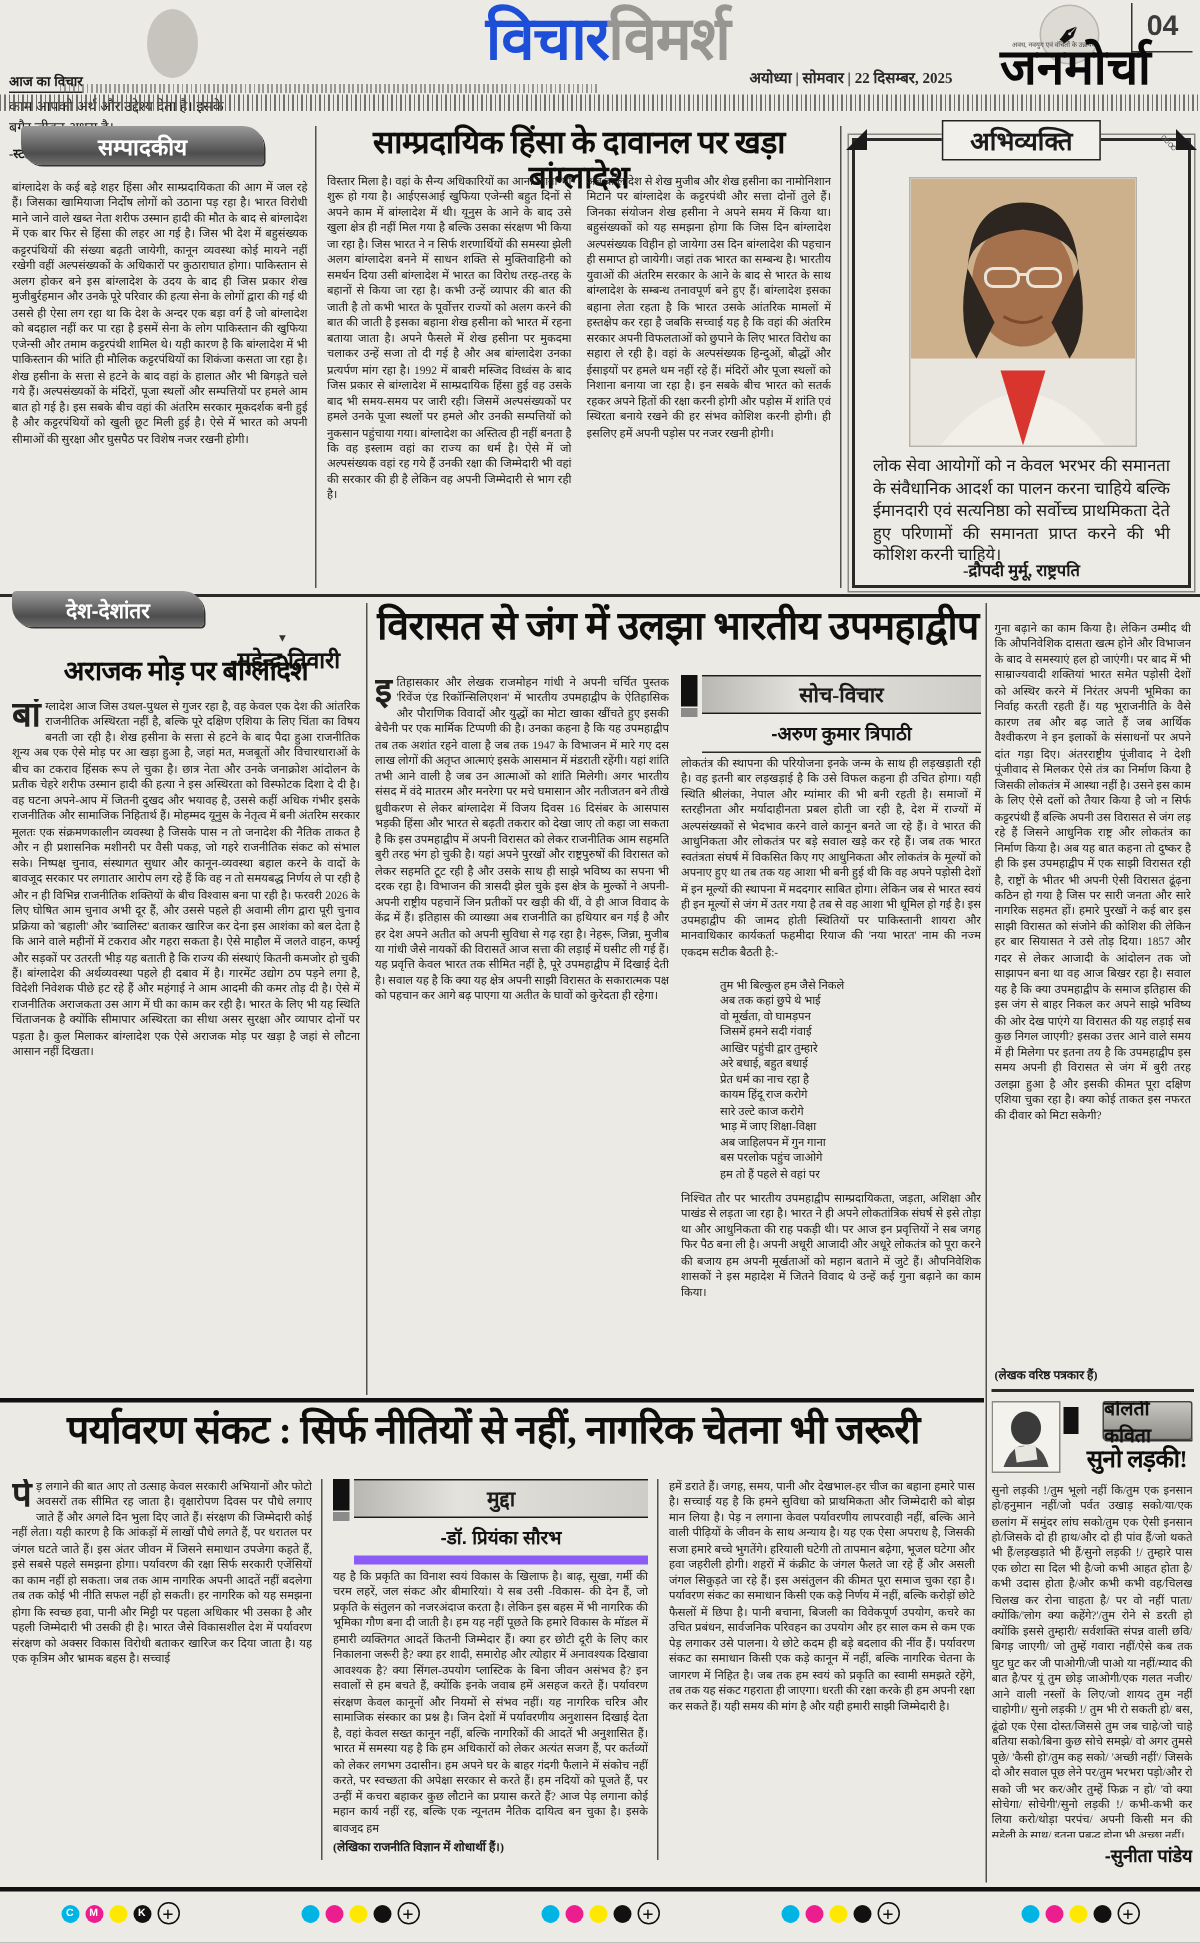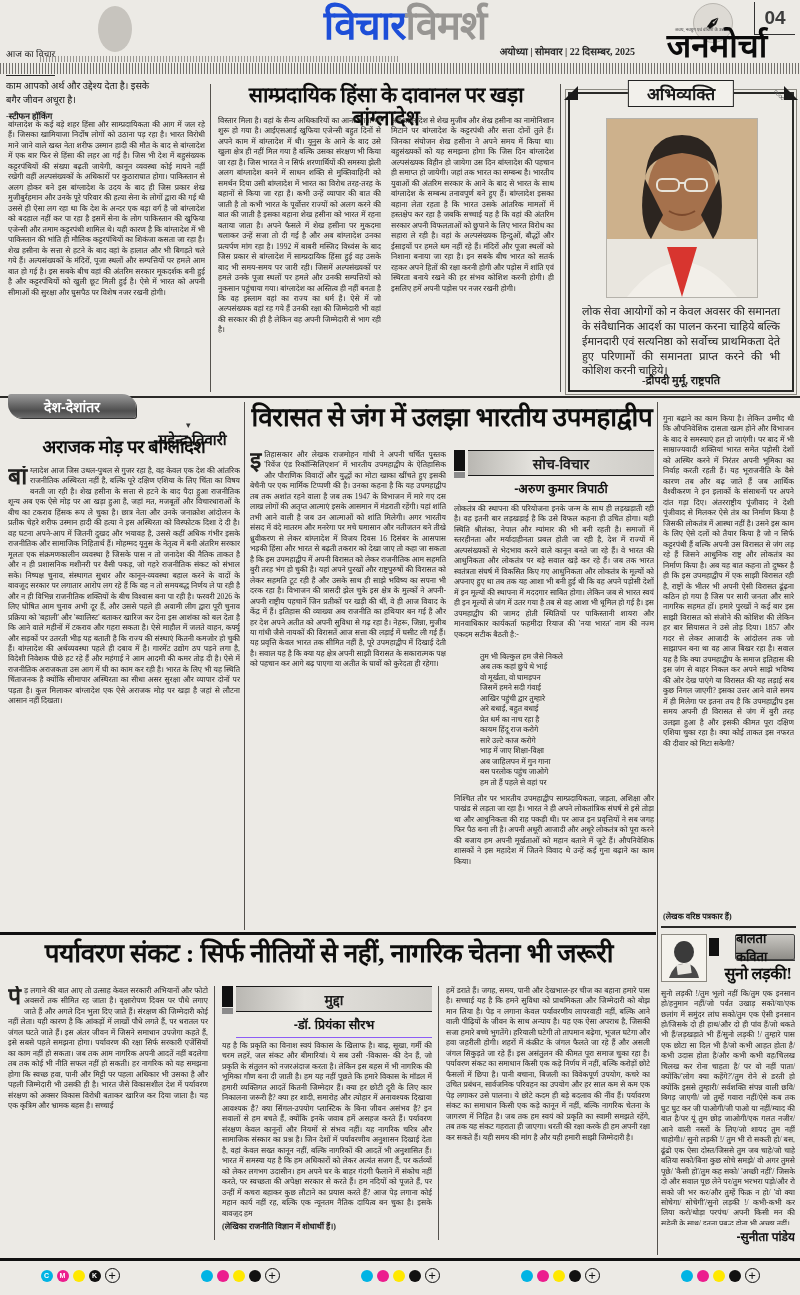--- a/index.html
+++ b/index.html
@@ -42,21 +42,21 @@
   .credit{font-size:8px;font-weight:bold;text-align:left;}
 </style>
 </head>
 <body>
 
 <div id="page">
 
   <div class="abs" style="left:0;top:0;width:800px;height:78px;">
     <div class="abs" style="left:98px;top:6px;width:34px;height:46px;border-radius:50%;background:#c7c4be;"></div>
     <div class="abs" style="left:6px;top:3px;width:150px;">
-      <div style="font-family:'Liberation Sans',sans-serif;font-weight:normal;font-size:9px;border-bottom:1.5px solid #222;display:inline-block;padding-bottom:15px;margin-top:44px;">आज का विचार</div>
+      <div style="font-family:'Liberation Sans',sans-serif;font-weight:bold;font-size:9px;border-bottom:1.5px solid #222;display:inline-block;padding-bottom:1px;margin-top:44px;">आज का विचार</div>
       <div style="font-size:9.5px;line-height:1.45;margin-top:4px;position:relative;">काम आपको अर्थ और उद्देश्य देता है। इसके बगैर जीवन अधूरा है।</div>
       <div style="font-weight:bold;font-size:8.5px;margin-top:2px;">-स्टीफन हॉकिंग</div>
     </div>
     <div class="abs hatch" style="left:40px;top:56px;width:360px;height:6px;opacity:.55;"></div>
 
     <div class="abs" style="left:255px;top:6px;width:300px;text-align:center;font-size:40px;font-weight:bold;letter-spacing:-1px;line-height:1;">
       <span style="color:#1d4ed8;">विचार</span><span style="color:#989693;">विमर्श</span>
     </div>
 
     <div class="abs" style="left:400px;top:44px;width:235px;text-align:right;font-size:10px;font-weight:bold;color:#2a2a2a;">अयोध्या | सोमवार | 22 दिसम्बर, 2025</div>
@@ -66,20 +66,23 @@
     </div>
     <div class="abs" style="left:754px;top:2px;width:40px;height:32px;border-left:1px solid #333;border-bottom:1px solid #333;display:flex;align-items:center;justify-content:center;">
       <span style="font-family:'Liberation Sans',sans-serif;font-size:19px;font-weight:bold;color:#3c3c3c;">04</span>
     </div>
     <div class="abs" style="left:643px;top:26px;width:120px;font-size:4.5px;color:#444;text-align:center;">अवध, नवयुग एवं वंचितों के उन्नायक</div>
     <div class="abs" style="left:638px;top:30px;width:158px;text-align:center;font-size:33px;font-weight:bold;letter-spacing:0;color:#0a0a0a;line-height:1;">जनमोर्चा</div>
   </div>
 
   <div class="abs hatch" style="left:0;top:63px;width:800px;height:11px;opacity:.8;"></div>
 
+  <div class="abs sec-box" style="left:14px;top:84px;width:162px;height:26px;font-size:15px;">
+    <span>सम्पादकीय</span>
+  </div>
   <div class="abs body-text" style="left:8px;top:120px;width:197px;height:272px;">बांग्लादेश के कई बड़े शहर हिंसा और साम्प्रदायिकता की आग में जल रहे हैं। जिसका खामियाजा निर्दोष लोगों को उठाना पड़ रहा है। भारत विरोधी माने जाने वाले खब्त नेता शरीफ उस्मान हादी की मौत के बाद से बांग्लादेश में एक बार फिर से हिंसा की लहर आ गई है। जिस भी देश में बहुसंख्यक कट्टरपंथियों की संख्या बढ़ती जायेगी, कानून व्यवस्था कोई मायने नहीं रखेगी वहीं अल्पसंख्यकों के अधिकारों पर कुठाराघात होगा। पाकिस्तान से अलग होकर बने इस बांग्लादेश के उदय के बाद ही जिस प्रकार शेख मुजीबुर्रहमान और उनके पूरे परिवार की हत्या सेना के लोगों द्वारा की गई थी उससे ही ऐसा लग रहा था कि देश के अन्दर एक बड़ा वर्ग है जो बांग्लादेश को बदहाल नहीं कर पा रहा है इसमें सेना के लोग पाकिस्तान की खुफिया एजेन्सी और तमाम कट्टरपंथी शामिल थे। यही कारण है कि बांग्लादेश में भी पाकिस्तान की भांति ही मौलिक कट्टरपंथियों का शिकंजा कसता जा रहा है। शेख हसीना के सत्ता से हटने के बाद वहां के हालात और भी बिगड़ते चले गये हैं। अल्पसंख्यकों के मंदिरों, पूजा स्थलों और सम्पत्तियों पर हमले आम बात हो गई है। इस सबके बीच वहां की अंतरिम सरकार मूकदर्शक बनी हुई है और कट्टरपंथियों को खुली छूट मिली हुई है। ऐसे में भारत को अपनी सीमाओं की सुरक्षा और घुसपैठ पर विशेष नजर रखनी होगी।</div>
 
   <div class="vrule" style="left:210px;top:84px;height:308px;"></div>
 
   <div class="abs headline" style="left:216px;top:84px;width:340px;font-size:21px;">साम्प्रदायिक हिंसा के दावानल पर खड़ा बांग्लादेश</div>
   <div class="abs body-text" style="left:218px;top:116px;width:163px;height:276px;">विस्तार मिला है। वहां के सैन्य अधिकारियों का आना-जाना भी शुरू हो गया है। आईएसआई खुफिया एजेन्सी बहुत दिनों से अपने काम में बांग्लादेश में थी। यूनुस के आने के बाद उसे खुला क्षेत्र ही नहीं मिल गया है बल्कि उसका संरक्षण भी किया जा रहा है। जिस भारत ने न सिर्फ शरणार्थियों की समस्या झेली अलग बांग्लादेश बनने में साधन शक्ति से मुक्तिवाहिनी को समर्थन दिया उसी बांग्लादेश में भारत का विरोध तरह-तरह के बहानों से किया जा रहा है। कभी उन्हें व्यापार की बात की जाती है तो कभी भारत के पूर्वोत्तर राज्यों को अलग करने की बात की जाती है इसका बहाना शेख हसीना को भारत में रहना बताया जाता है। अपने फैसले में शेख हसीना पर मुकदमा चलाकर उन्हें सजा तो दी गई है और अब बांग्लादेश उनका प्रत्यर्पण मांग रहा है। 1992 में बाबरी मस्जिद विध्वंस के बाद जिस प्रकार से बांग्लादेश में साम्प्रदायिक हिंसा हुई वह उसके बाद भी समय-समय पर जारी रही। जिसमें अल्पसंख्यकों पर हमले उनके पूजा स्थलों पर हमले और उनकी सम्पत्तियों को नुकसान पहुंचाया गया। बांग्लादेश का अस्तित्व ही नहीं बनता है कि वह इस्लाम वहां का राज्य का धर्म है। ऐसे में जो अल्पसंख्यक वहां रह गये हैं उनकी रक्षा की जिम्मेदारी भी वहां की सरकार की ही है लेकिन वह अपनी जिम्मेदारी से भाग रही है।</div>
   <div class="abs body-text" style="left:391px;top:116px;width:163px;height:276px;">अब बांग्लादेश से शेख मुजीब और शेख हसीना का नामोनिशान मिटाने पर बांग्लादेश के कट्टरपंथी और सत्ता दोनों तुले हैं। जिनका संयोजन शेख हसीना ने अपने समय में किया था। बहुसंख्यकों को यह समझना होगा कि जिस दिन बांग्लादेश अल्पसंख्यक विहीन हो जायेगा उस दिन बांग्लादेश की पहचान ही समाप्त हो जायेगी। जहां तक भारत का सम्बन्ध है। भारतीय युवाओं की अंतरिम सरकार के आने के बाद से भारत के साथ बांग्लादेश के सम्बन्ध तनावपूर्ण बने हुए हैं। बांग्लादेश इसका बहाना लेता रहता है कि भारत उसके आंतरिक मामलों में हस्तक्षेप कर रहा है जबकि सच्चाई यह है कि वहां की अंतरिम सरकार अपनी विफलताओं को छुपाने के लिए भारत विरोध का सहारा ले रही है। वहां के अल्पसंख्यक हिन्दुओं, बौद्धों और ईसाइयों पर हमले थम नहीं रहे हैं। मंदिरों और पूजा स्थलों को निशाना बनाया जा रहा है। इन सबके बीच भारत को सतर्क रहकर अपने हितों की रक्षा करनी होगी और पड़ोस में शांति एवं स्थिरता बनाये रखने की हर संभव कोशिश करनी होगी। ही इसलिए हमें अपनी पड़ोस पर नजर रखनी होगी।</div>
 
   <div class="vrule" style="left:560px;top:84px;height:308px;"></div>
 
@@ -98,21 +101,21 @@
         <ellipse cx="75" cy="70" rx="34" ry="42" fill="#a5714c"></ellipse>
         <path d="M38 62 Q40 16 75 16 Q110 16 112 62 Q112 38 75 34 Q38 38 38 62 Z" fill="#2c2520"></path>
         <path d="M38 60 Q30 100 44 120 L56 96 Z" fill="#2c2520"></path>
         <path d="M112 60 Q120 100 106 120 L94 96 Z" fill="#2c2520"></path>
         <rect x="50" y="60" width="22" height="12" rx="5" fill="none" stroke="#e8e4da" stroke-width="2"></rect>
         <rect x="78" y="60" width="22" height="12" rx="5" fill="none" stroke="#e8e4da" stroke-width="2"></rect>
         <line x1="72" y1="64" x2="78" y2="64" stroke="#e8e4da" stroke-width="2"></line>
         <path d="M62 92 Q75 100 88 92" stroke="#7c4a2d" stroke-width="2" fill="none"></path>
       </svg>
     </div>
-    <div class="abs just" style="left:12px;top:210px;width:198px;font-size:11px;line-height:1.35;font-weight:500;">लोक सेवा आयोगों को न केवल अवसर की समानता के संवैधानिक आदर्श का पालन करना चाहिये बल्कि ईमानदारी एवं सत्यनिष्ठा को सर्वोच्च प्राथमिकता देते हुए परिणामों की समानता प्राप्त करने की भी कोशिश करनी चाहिये।</div>
+    <div class="abs just" style="left:12px;top:210px;width:198px;font-size:11px;line-height:1.35;font-weight:500;">लोक सेवा आयोगों को न केवल भरभर की समानता के संवैधानिक आदर्श का पालन करना चाहिये बल्कि ईमानदारी एवं सत्यनिष्ठा को सर्वोच्च प्राथमिकता देते हुए परिणामों की समानता प्राप्त करने की भी कोशिश करनी चाहिये।</div>
     <div class="abs" style="left:0;top:278px;width:222px;text-align:center;font-weight:bold;font-size:11px;">-द्रौपदी मुर्मू, राष्ट्रपति</div>
   </div>
 
   <div class="hrule" style="left:0;top:396px;width:800px;height:2px;"></div>
 
   <div class="abs sec-box" style="left:8px;top:394px;width:128px;height:24px;font-size:14px;">
     <span>देश-देशांतर</span>
   </div>
   <div class="abs byline" style="left:140px;top:408px;width:100px;text-align:center;font-size:15px;margin-top:21px;">-महेन्द्र तिवारी</div>
   <div class="abs" style="left:186px;top:420px;font-size:9px;color:#333;">▾</div>
@@ -168,21 +171,21 @@
   </div>
 
   <div class="vrule" style="left:214px;top:986px;height:254px;"></div>
 
   <div class="abs" style="left:222px;top:986px;width:210px;height:254px;overflow:hidden;">
     <div class="tabhead" style="margin-left:14px;">
       <span class="blk"></span>
       <span class="blk2"></span>
       <span>मुद्दा</span>
     </div>
-    <div class="byline center" style="font-size:12.5px;margin:4px 0 3px 14px;border-bottom:1px solid #8b5cf6;padding-bottom:4px;">-डॉ. प्रियंका सौरभ</div>
+    <div class="byline center" style="font-size:12.5px;margin:4px 0 3px 14px;border-bottom:6px solid #8b5cf6;padding-bottom:4px;">-डॉ. प्रियंका सौरभ</div>
     <div class="body-text" style="height:176px;">यह है कि प्रकृति का विनाश स्वयं विकास के खिलाफ है। बाढ़, सूखा, गर्मी की चरम लहरें, जल संकट और बीमारियां। ये सब उसी -विकास- की देन हैं, जो प्रकृति के संतुलन को नजरअंदाज करता है। लेकिन इस बहस में भी नागरिक की भूमिका गौण बना दी जाती है। हम यह नहीं पूछते कि हमारे विकास के मॉडल में हमारी व्यक्तिगत आदतें कितनी जिम्मेदार हैं। क्या हर छोटी दूरी के लिए कार निकालना जरूरी है? क्या हर शादी, समारोह और त्योहार में अनावश्यक दिखावा आवश्यक है? क्या सिंगल-उपयोग प्लास्टिक के बिना जीवन असंभव है? इन सवालों से हम बचते हैं, क्योंकि इनके जवाब हमें असहज करते हैं। पर्यावरण संरक्षण केवल कानूनों और नियमों से संभव नहीं। यह नागरिक चरित्र और सामाजिक संस्कार का प्रश्न है। जिन देशों में पर्यावरणीय अनुशासन दिखाई देता है, वहां केवल सख्त कानून नहीं, बल्कि नागरिकों की आदतें भी अनुशासित हैं। भारत में समस्या यह है कि हम अधिकारों को लेकर अत्यंत सजग हैं, पर कर्तव्यों को लेकर लगभग उदासीन। हम अपने घर के बाहर गंदगी फैलाने में संकोच नहीं करते, पर स्वच्छता की अपेक्षा सरकार से करते हैं। हम नदियों को पूजते हैं, पर उन्हीं में कचरा बहाकर कुछ लौटाने का प्रयास करते हैं? आज पेड़ लगाना कोई महान कार्य नहीं रह, बल्कि एक न्यूनतम नैतिक दायित्व बन चुका है। इसके बावजूद हम</div>
     <div class="credit" style="margin-top:3px;">(लेखिका राजनीति विज्ञान में शोधार्थी हैं।)</div>
   </div>
 
   <div class="vrule" style="left:438px;top:986px;height:254px;"></div>
 
   <div class="abs body-text" style="left:446px;top:986px;width:204px;height:254px;">हमें डराते हैं। जगह, समय, पानी और देखभाल-हर चीज का बहाना हमारे पास है। सच्चाई यह है कि हमने सुविधा को प्राथमिकता और जिम्मेदारी को बोझ मान लिया है। पेड़ न लगाना केवल पर्यावरणीय लापरवाही नहीं, बल्कि आने वाली पीढ़ियों के जीवन के साथ अन्याय है। यह एक ऐसा अपराध है, जिसकी सजा हमारे बच्चे भुगतेंगे। हरियाली घटेगी तो तापमान बढ़ेगा, भूजल घटेगा और हवा जहरीली होगी। शहरों में कंक्रीट के जंगल फैलते जा रहे हैं और असली जंगल सिकुड़ते जा रहे हैं। इस असंतुलन की कीमत पूरा समाज चुका रहा है। पर्यावरण संकट का समाधान किसी एक कड़े निर्णय में नहीं, बल्कि करोड़ों छोटे फैसलों में छिपा है। पानी बचाना, बिजली का विवेकपूर्ण उपयोग, कचरे का उचित प्रबंधन, सार्वजनिक परिवहन का उपयोग और हर साल कम से कम एक पेड़ लगाकर उसे पालना। ये छोटे कदम ही बड़े बदलाव की नींव हैं। पर्यावरण संकट का समाधान किसी एक कड़े कानून में नहीं, बल्कि नागरिक चेतना के जागरण में निहित है। जब तक हम स्वयं को प्रकृति का स्वामी समझते रहेंगे, तब तक यह संकट गहराता ही जाएगा। धरती की रक्षा करके ही हम अपनी रक्षा कर सकते हैं। यही समय की मांग है और यही हमारी साझी जिम्मेदारी है।</div>
 
   <div class="abs" style="left:661px;top:934px;width:134px;height:320px;overflow:hidden;">
     <div style="display:flex;gap:14px;align-items:flex-start;">

